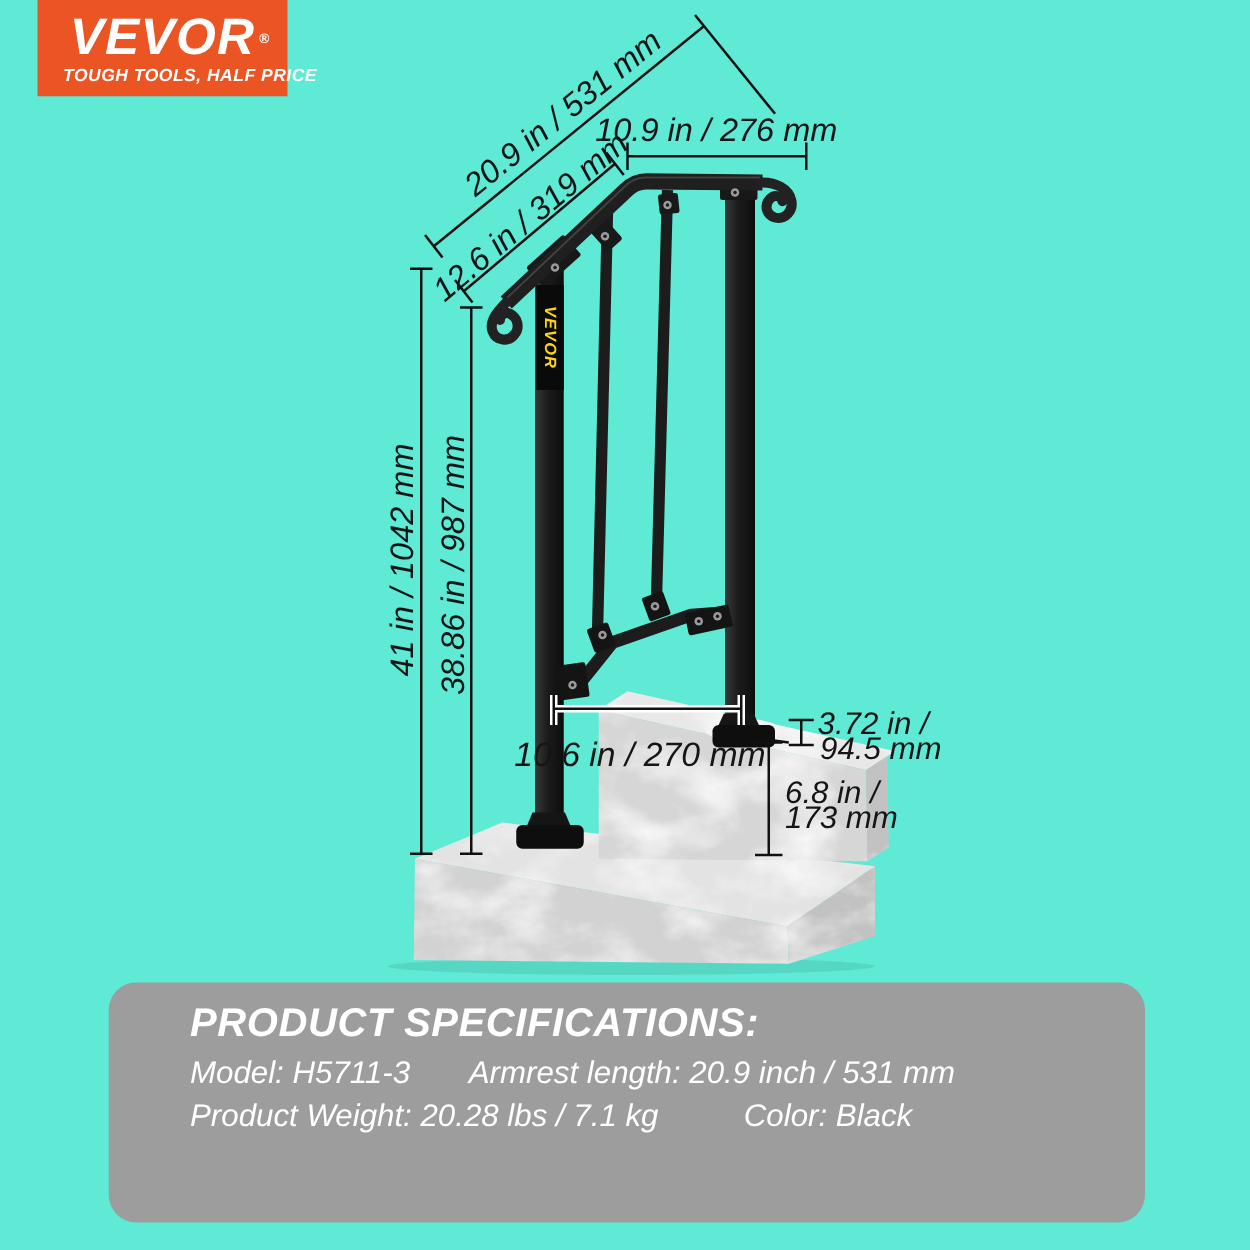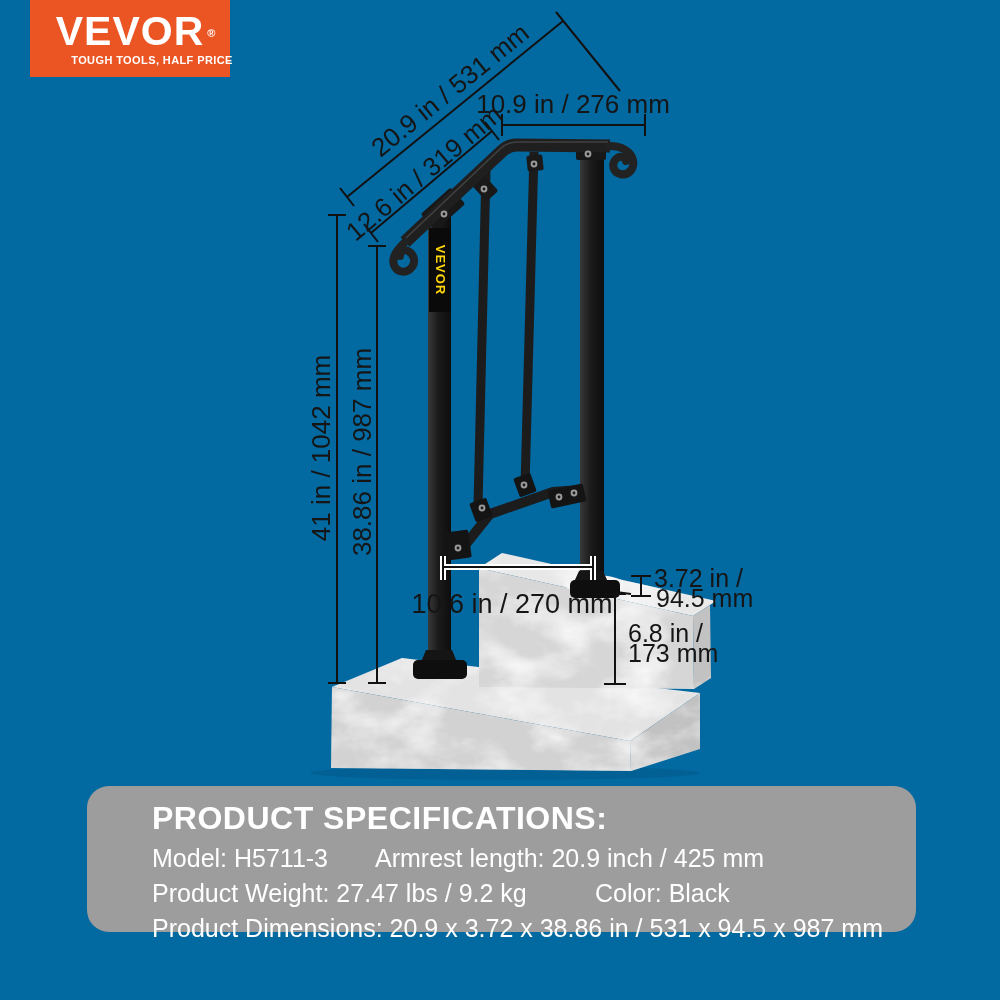--- a/index.html
+++ b/index.html
@@ -1,31 +1,31 @@
 <!DOCTYPE html>
 <html><head>
 <meta charset="utf-8">
 <style>
   html,body{margin:0;padding:0;background:#ffffff;}
-  .canvas{position:relative;width:1000px;height:1000px;background:#0369a1;overflow:hidden;
-          font-family:"Liberation Sans",sans-serif;}
+  .canvas{position:relative;width:1000px;height:1000px;background:#5eead4;overflow:hidden;
+          font-family:"Liberation Sans",sans-serif;font-style:italic;}
   
   .logo{position:absolute;left:30px;top:0;width:200px;height:77px;background:#eb5423;
         display:flex;flex-direction:column;align-items:center;justify-content:center;color:#fff;}
   .logo-brand{font-weight:bold;font-size:41px;line-height:40px;letter-spacing:1px;position:relative;}
   .logo-brand sup{font-size:11px;position:absolute;top:2px;right:-12px;font-weight:bold;}
-  .logo-tagline{font-weight:bold;font-size:11px;letter-spacing:.4px;margin-top:3px;white-space:nowrap;margin-left:44px;}
+  .logo-tagline{font-weight:bold;font-size:14px;letter-spacing:.4px;margin-top:3px;white-space:nowrap;margin-left:44px;}
   
   .diagram{position:absolute;left:0;top:0;width:1000px;height:1000px;}
   svg text{font-family:"Liberation Sans",sans-serif;fill:#151515;font-size:26px;}
   svg text.small{font-size:25px;}
   svg text.mid{font-size:27px;}
   svg text.postlabel{font-size:13px;font-weight:bold;fill:#ffd60a;letter-spacing:1px;}
   
-  .spec-panel{position:absolute;left:87px;top:786px;width:829px;height:146px;background:#9d9d9d;
+  .spec-panel{position:absolute;left:87px;top:786px;width:829px;height:192px;background:#9d9d9d;
               border-radius:22px;color:#ffffff;}
   .spec-title{position:absolute;left:65px;top:14px;font-size:32px;font-weight:bold;letter-spacing:.5px;white-space:nowrap;}
   .spec-item{position:absolute;font-size:25px;white-space:nowrap;}
   .si-model{left:65px;top:58px;}
   .si-armrest{left:288px;top:58px;}
   .si-weight{left:65px;top:93px;}
   .si-color{left:508px;top:93px;}
   .si-dims{left:65px;top:128px;}
 </style>
 </head>
@@ -198,19 +198,18 @@
       <text class="small" x="654" y="587">3.72 in /</text>
       <text class="small" x="656" y="607">94.5 mm</text>
       <text class="small" x="628" y="642">6.8 in /</text>
       <text class="small" x="628" y="662">173 mm</text>
     </g>
   </svg>
 
   <div class="spec-panel">
     <div class="spec-title">PRODUCT SPECIFICATIONS:</div>
     <div class="spec-item si-model">Model: H5711-3</div>
-    <div class="spec-item si-armrest">Armrest length: 20.9 inch / 425 mm</div>
-    <div class="spec-item si-weight">Product Weight: 27.47 lbs / 9.2 kg</div>
+    <div class="spec-item si-armrest">Armrest length: 20.9 inch / 531 mm</div>
+    <div class="spec-item si-weight">Product Weight: 20.28 lbs / 7.1 kg</div>
     <div class="spec-item si-color">Color: Black</div>
-    <div class="spec-item si-dims">Product Dimensions: 20.9 x 3.72 x 38.86 in / 531 x 94.5 x 987 mm</div>
   </div>
 
 </div>
 
 </body></html>

